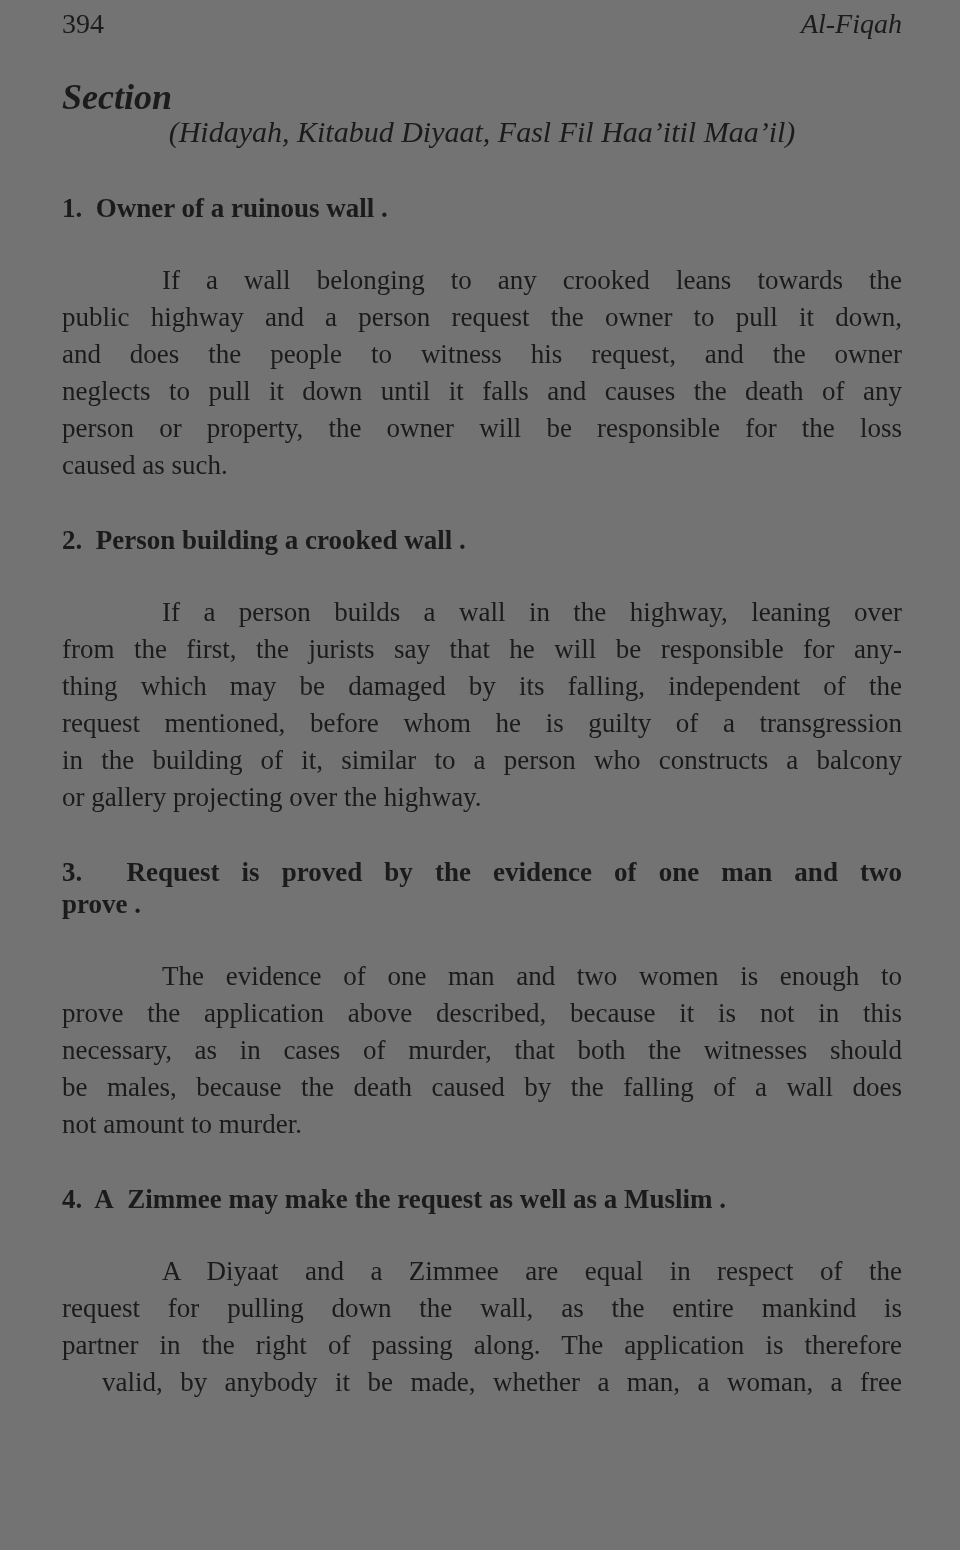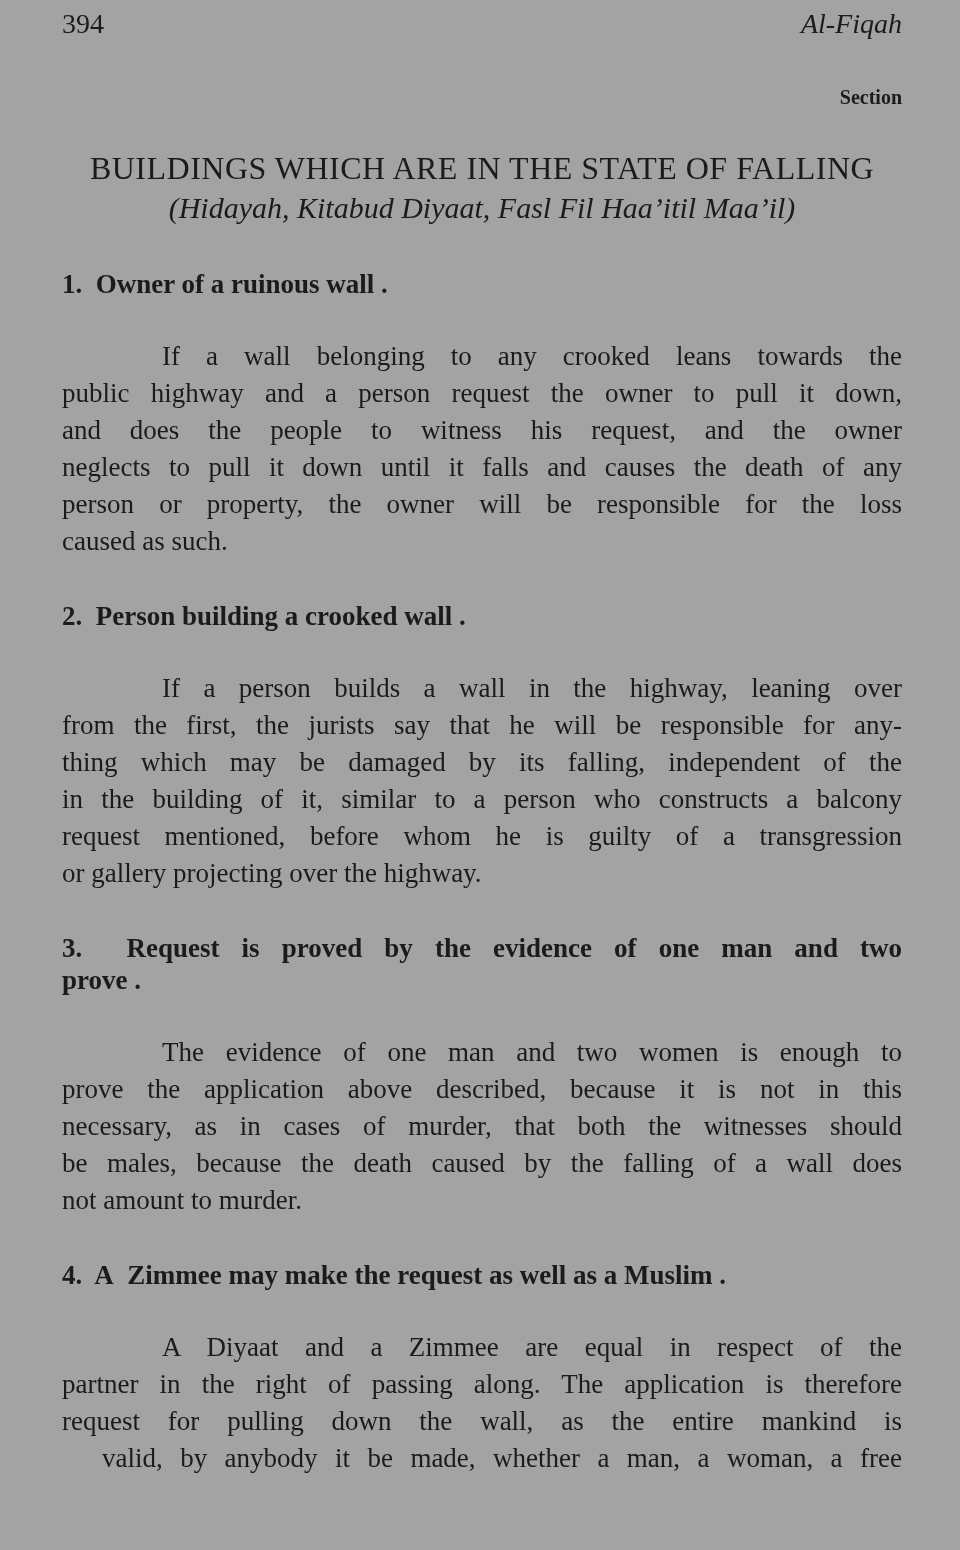--- a/index.html
+++ b/index.html
@@ -12,38 +12,39 @@
     height: 1550px;
     font-family: "Liberation Serif", serif;
     color: #1b1b1b;
     overflow: hidden;
   }
   .page {
     box-sizing: border-box;
     width: 960px;
     height: 1550px;
     padding: 8px 58px 0 62px;
-    background: #a3a3a3;
+    background: #737373;
   }
   .hdr {
     display: flex;
     align-items: baseline;
     font-size: 28px;
     line-height: 32px;
   }
   .hdr-left  { width: 200px; text-align: left; }
   .hdr-center{ flex: 1; text-align: right; font-style: italic; }
   .hdr-right { width: 200px; text-align: right; }
 
   .section-label {
     margin-top: 42px;
-    text-align: right;
+    text-align: left;
     font-weight: bold;
-    font-size: 20px;
+    font-size: 36px;
     line-height: 30px;
+    font-style: italic;
   }
   .chapter-title {
     margin-top: 36px;
     text-align: center;
     font-size: 32px;
     line-height: 40px;
     letter-spacing: 0.5px;
   }
   .chapter-sub {
     text-align: center;
@@ -83,21 +84,20 @@
 <body>
 
 <div class="page">
   <div class="hdr">
     <span class="hdr-left">394</span>
     <span class="hdr-center">Al-Fiqah</span>
   </div>
 
   <div class="section-label">Section</div>
 
-  <div class="chapter-title">BUILDINGS WHICH ARE IN THE STATE OF FALLING</div>
   <div class="chapter-sub">(Hidayah, Kitabud Diyaat, Fasl Fil Haa’itil Maa’il)</div>
 
   <div>
       <div class="heading">
         <div class="hline last">1.&nbsp; Owner of a ruinous wall .</div>
       </div>
       <div class="para">
         <div class="bline first">If a wall belonging to any crooked leans towards the</div>
         <div class="bline">public highway and a person request the owner to pull it down,</div>
         <div class="bline">and does the people to witness his request, and the owner</div>
@@ -105,38 +105,38 @@
         <div class="bline">person or property, the owner will be responsible for the loss</div>
         <div class="bline last">caused as such.</div>
       </div>
       <div class="heading">
         <div class="hline last">2.&nbsp; Person building a crooked wall .</div>
       </div>
       <div class="para">
         <div class="bline first">If a person builds a wall in the highway, leaning over</div>
         <div class="bline">from the first, the jurists say that he will be responsible for any-</div>
         <div class="bline">thing which may be damaged by its falling, independent of the</div>
+        <div class="bline">request mentioned, before whom he is guilty of a transgression</div>
         <div class="bline">in the building of it, similar to a person who constructs a balcony</div>
-        <div class="bline">request mentioned, before whom he is guilty of a transgression</div>
         <div class="bline last">or gallery projecting over the highway.</div>
       </div>
       <div class="heading">
         <div class="hline">3.&nbsp;&nbsp;Request is proved by the evidence of one man and two</div>
         <div class="hline last">prove .</div>
       </div>
       <div class="para">
         <div class="bline first">The evidence of one man and two women is enough to</div>
         <div class="bline">prove the application above described, because it is not in this</div>
         <div class="bline">necessary, as in cases of murder, that both the witnesses should</div>
         <div class="bline">be males, because the death caused by the falling of a wall does</div>
         <div class="bline last">not amount to murder.</div>
       </div>
       <div class="heading">
         <div class="hline last">4.&nbsp; A&nbsp; Zimmee may make the request as well as a Muslim .</div>
       </div>
       <div class="para">
         <div class="bline first">A Diyaat and a Zimmee are equal in respect of the</div>
+        <div class="bline">request for pulling down the wall, as the entire mankind is</div>
         <div class="bline">partner in the right of passing along. The application is therefore</div>
-        <div class="bline">request for pulling down the wall, as the entire mankind is</div>
         <div class="bline last cont">valid, by anybody it be made, whether a man, a woman, a free</div>
       </div>
     </div>
 </div>
 
 </body></html>

